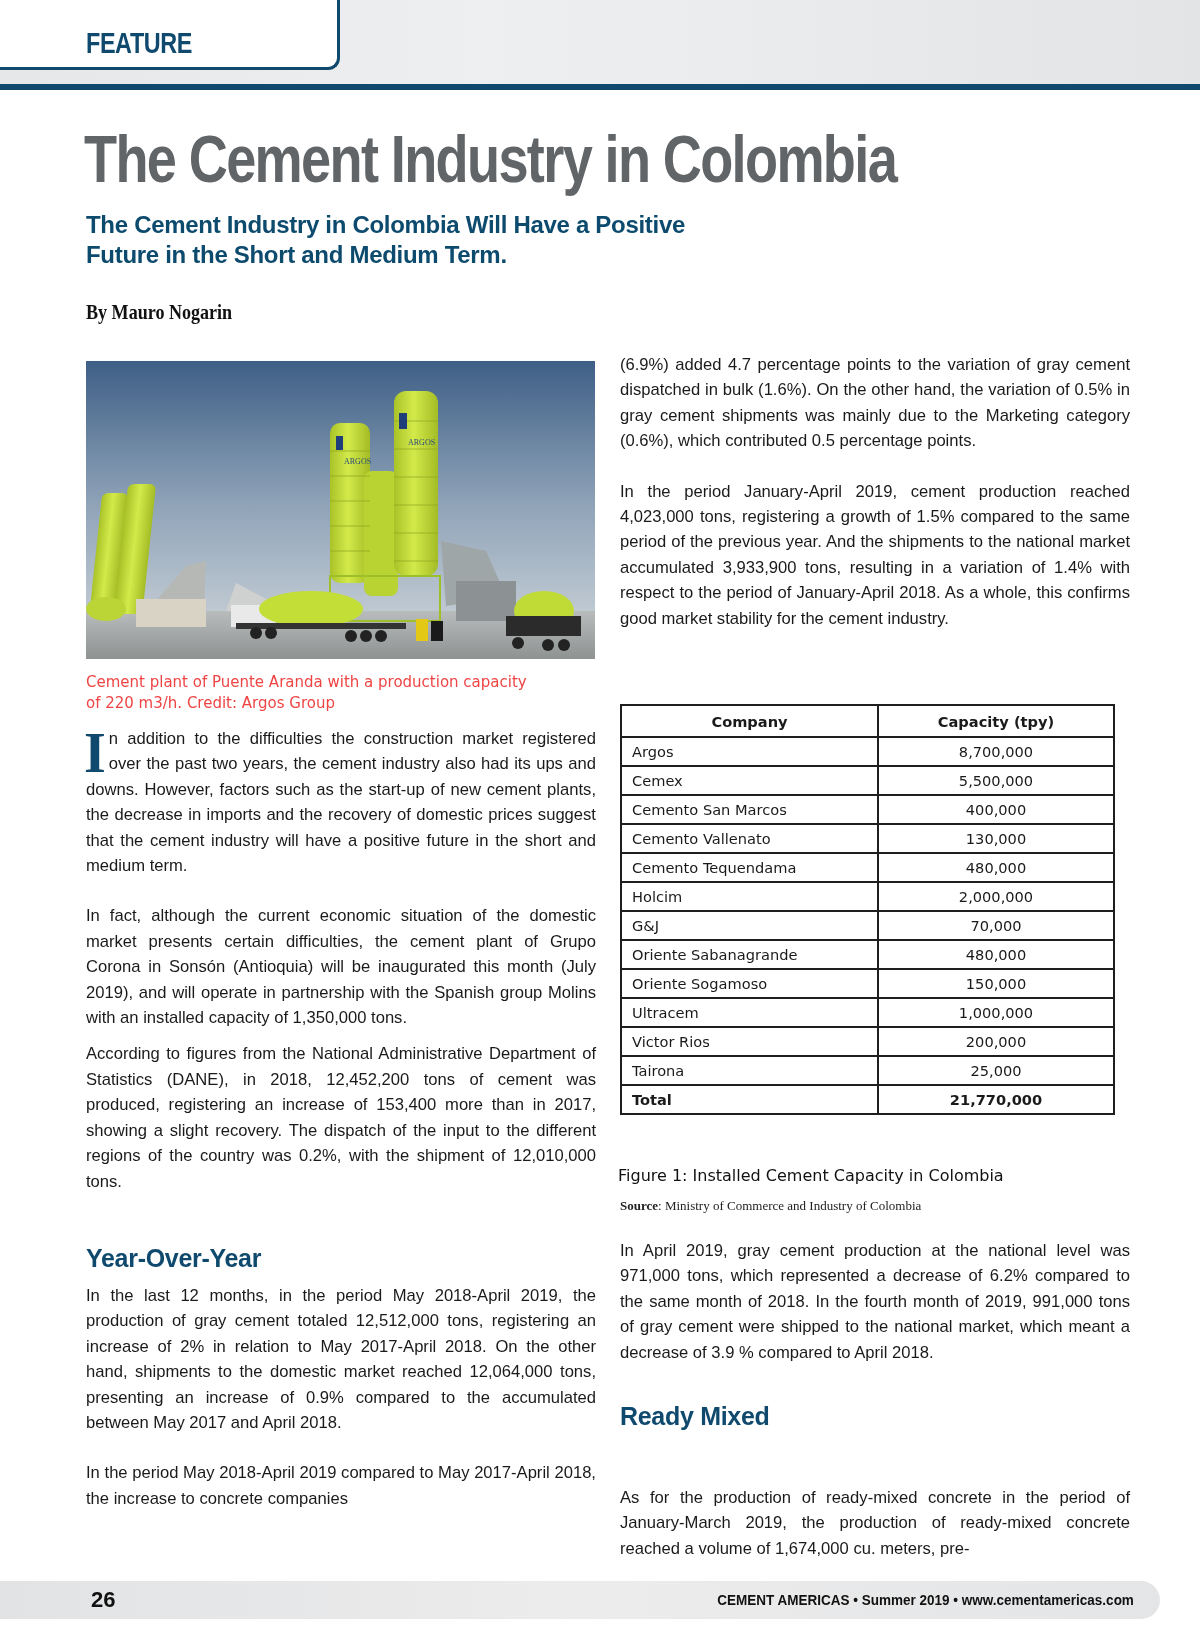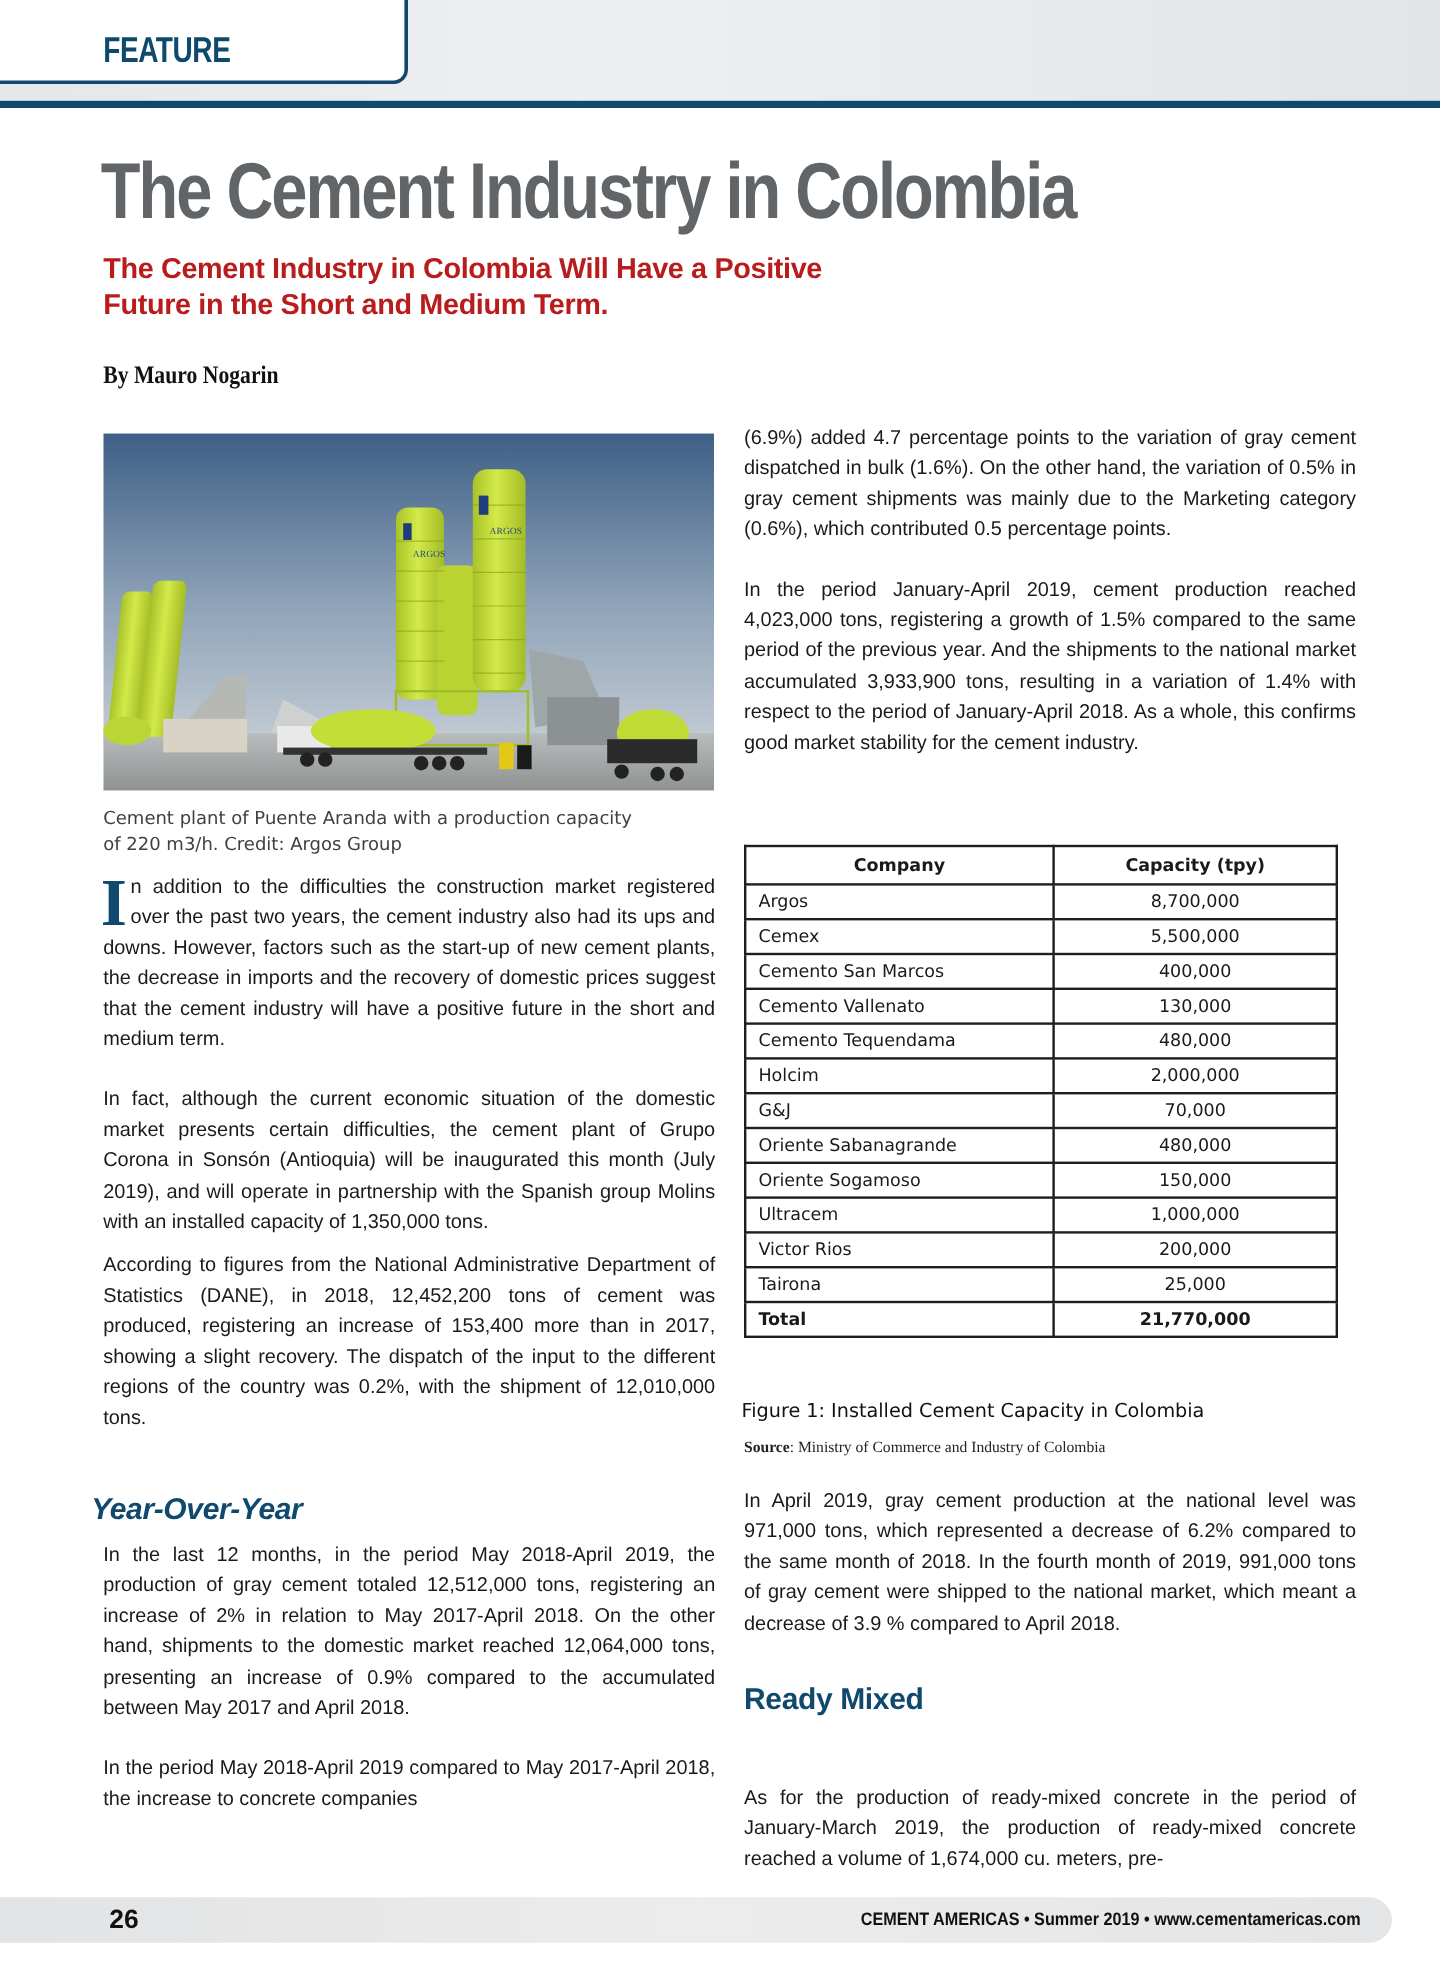--- a/index.html
+++ b/index.html
@@ -35,39 +35,39 @@
   .main-title {
     position: absolute; left: 84px; top: 124px;
     font-family: "Liberation Sans", sans-serif; font-weight: bold;
     font-size: 66px; line-height: 70px; color: #626568;
     letter-spacing: -2px; white-space: nowrap;
     transform: scaleX(0.82); transform-origin: left top;
   }
   .subtitle {
     position: absolute; left: 86px; top: 210px; width: 720px;
     font-family: "Liberation Sans", sans-serif; font-weight: bold;
-    font-size: 24px; line-height: 30px; color: #b91c1c;
+    font-size: 24px; line-height: 30px; color: #0c4a6e;
     letter-spacing: -0.3px;
   }
   .byline {
     position: absolute; left: 86px; top: 300px;
     font-family: "Liberation Serif", serif; font-weight: bold;
     font-size: 21px; color: #111;
     transform: scaleX(0.86); transform-origin: left top;
   }
   
   .photo {
     position: absolute; left: 86px; top: 361px; width: 509px; height: 298px;
     overflow: hidden;
   }
   .photo svg { display: block; }
   .photo-caption {
     position: absolute; left: 86px; top: 672px; width: 520px;
     font-family: "DejaVu Sans", sans-serif; font-size: 15px; line-height: 21px;
-    color: #404040;
+    color: #ef4444;
   }
   
   .col-text {
     position: absolute;
     font-family: "Liberation Sans", sans-serif;
     font-size: 16.6px; line-height: 25.4px; color: #1a1a1a;
     text-align: justify; hyphens: manual;
   }
   .col-text p { margin: 0; }
   .left-col { left: 86px; width: 510px; }
@@ -219,21 +219,21 @@
   <div>Cement plant of Puente Aranda with a production capacity</div>
   <div>of 220 m3/h.  Credit: Argos Group</div>
 </div>
 
 <div class="col-text left-col" style="top:726px;">
   <p><span class="drop-cap">I</span><span>n addition to the difficulties the construction market registered over the past two years, the cement industry also had its ups and downs. However, factors such as the start-up of new cement plants, the decrease in imports and the recovery of domestic prices suggest that the cement industry will have a positive future in the short and medium term.</span></p>
   <p style="margin-top:25px;">In fact, although the current economic situation of the domestic market presents certain difficulties, the cement plant of Grupo Corona in Sonsón (Antioquia) will be inaugurated this month (July 2019), and will operate in partnership with the Spanish group Molins with an installed capacity of 1,350,000 tons.</p>
   <p style="margin-top:11px;">According to figures from the National Administrative Department of Statistics (DANE), in 2018, 12,452,200 tons of cement was produced, registering an increase of 153,400 more than in 2017, showing a slight recovery. The dispatch of the input to the different regions of the country was 0.2%, with the shipment of 12,010,000 tons.</p>
 </div>
 
-<div class="section-head" style="left:76px; top:1244px;font-style:italic;">Year-Over-Year</div>
+<div class="section-head" style="left:86px; top:1244px;">Year-Over-Year</div>
 
 <div class="col-text left-col" style="top:1283px;">
   <p>In the last 12 months, in the period May 2018-April 2019, the production of gray cement totaled 12,512,000 tons, registering an increase of 2% in relation to May 2017-April 2018. On the other hand, shipments to the domestic market reached 12,064,000 tons, presenting an increase of 0.9% compared to the accumulated between May 2017 and April 2018.</p>
   <p style="margin-top:25px;">In the period May 2018-April 2019 compared to May 2017-April 2018, the increase to concrete companies</p>
 </div>
 
 <div class="col-text right-col" style="top:352px;">
   <p>(6.9%) added 4.7 percentage points to the variation of gray cement dispatched in bulk (1.6%). On the other hand, the variation of 0.5% in gray cement shipments was mainly due to the Marketing category (0.6%), which contributed 0.5 percentage points.</p>
   <p style="margin-top:25px;">In the period January-April 2019, cement production reached 4,023,000 tons, registering a growth of 1.5% compared to the same period of the previous year. And the shipments to the national market accumulated 3,933,900 tons, resulting in a variation of 1.4% with respect to the period of January-April 2018. As a whole, this confirms good market stability for the cement industry.</p>
 </div>

